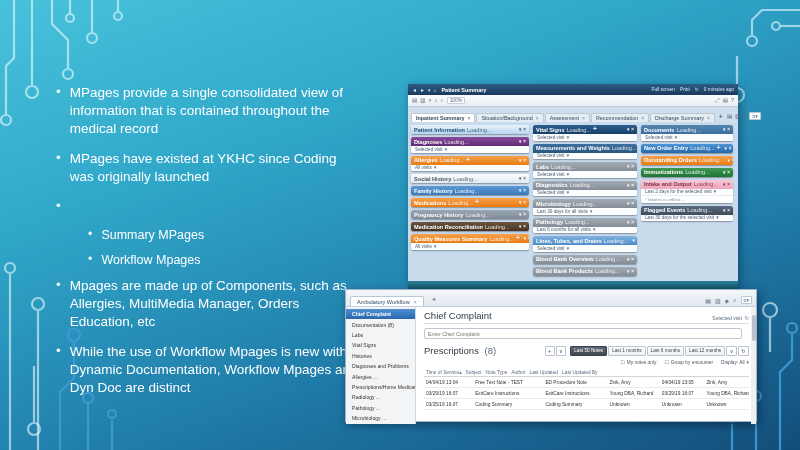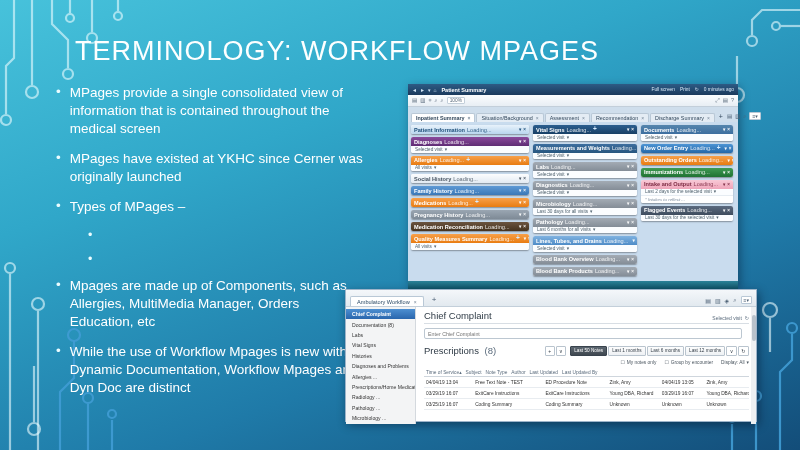--- a/index.html
+++ b/index.html
@@ -134,45 +134,45 @@
         <circle cx="112" cy="414" r="4"></circle>
       <path d="M756,450 V402"></path>
         <circle cx="756" cy="396" r="5"></circle>
       <path d="M780,450 V372 L792,360 V334"></path>
         <circle cx="792" cy="328" r="5"></circle>
       <path d="M732,450 V424"></path>
         <circle cx="732" cy="418" r="4"></circle>
     </g>
   </svg>
 
-  <div class="title">TERMINOLOGY: WORKFLOW MPAGES</div>
 
   <div class="bullets">
 
       <div class="bullet lv1">
         <span class="dot">•</span>
-        <span>MPages provide a single consolidated view of information that is contained throughout the medical screen</span>
+        <span>MPages provide a single consolidated view of information that is contained throughout the medical record</span>
       </div>
 
       <div class="bullet lv1">
         <span class="dot">•</span>
-        <span>MPages have existed at YKHC since Cerner was originally launched</span>
+        <span>MPages have existed at YKHC since Coding was originally launched</span>
       </div>
 
       <div class="bullet lv1">
         <span class="dot">•</span>
-        <span>Types of MPages –</span>
       </div>
 
       <div class="bullet lv2">
         <span class="dot">•</span>
+        <span>Summary MPages</span>
       </div>
 
       <div class="bullet lv2">
         <span class="dot">•</span>
+        <span>Workflow Mpages</span>
       </div>
 
       <div class="bullet lv1">
         <span class="dot">•</span>
         <span>Mpages are made up of Components, such as Allergies, MultiMedia Manager, Orders Education, etc</span>
       </div>
 
       <div class="bullet lv1">
         <span class="dot">•</span>
         <span>While the use of Workflow Mpages is new with Dynamic Documentation, Workflow Mpages and Dyn Doc are distinct</span>

